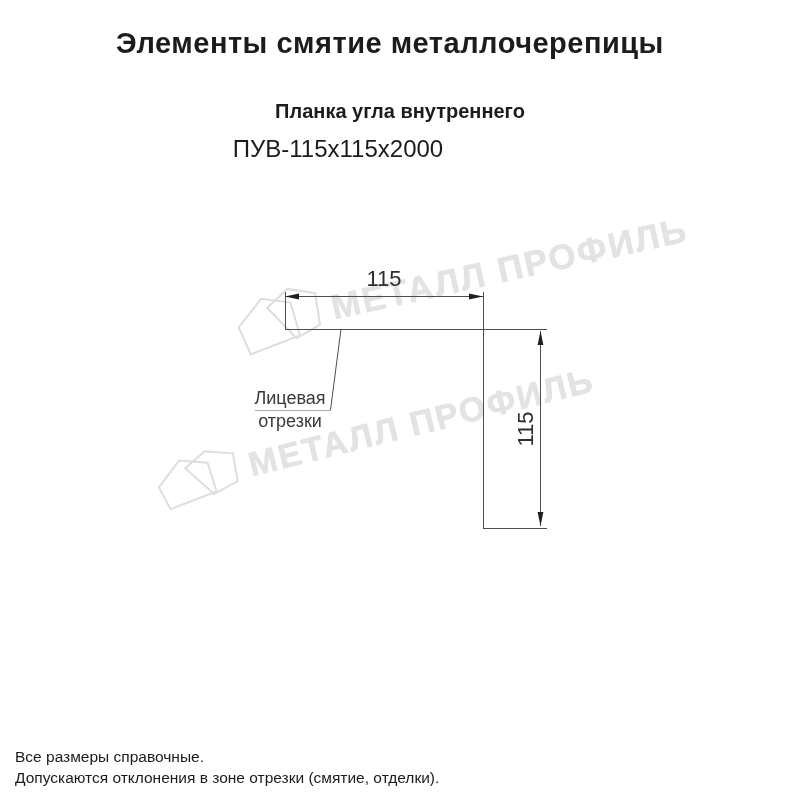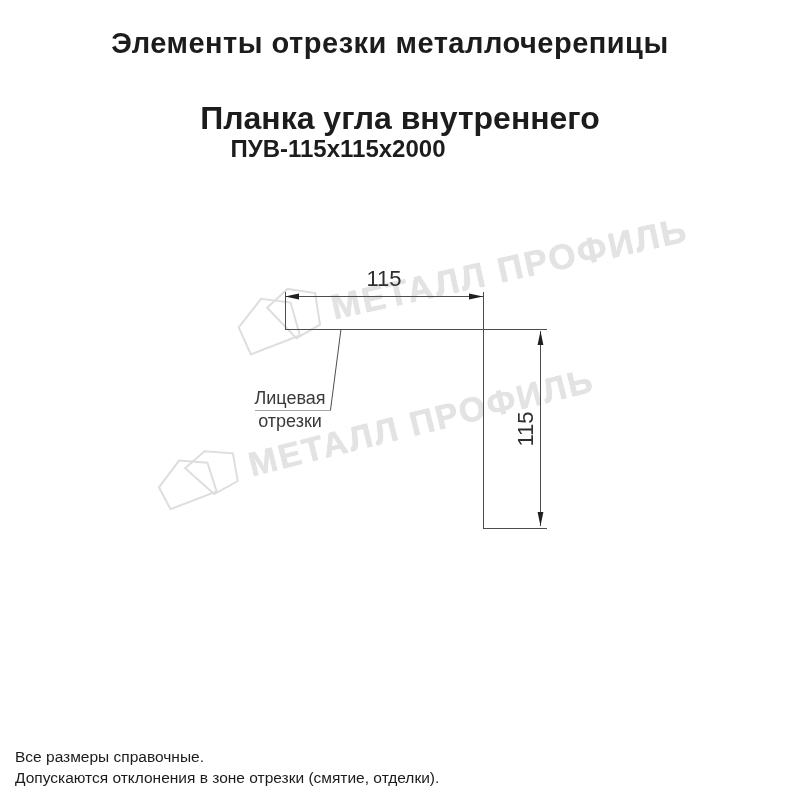--- a/index.html
+++ b/index.html
@@ -14,26 +14,26 @@
   .abs{position:absolute;}
   .title{
     left:0;top:27px;width:780px;
     text-align:center;
     font-size:29px;font-weight:bold;color:#1c1c1c;
     letter-spacing:0.5px;
   }
   .subtitle{
     left:0;top:100px;width:800px;
     text-align:center;
-    font-size:32px;font-weight:bold;color:#1c1c1c;
+    font-size:20px;font-weight:bold;color:#1c1c1c;
   }
   .subtitle2{
     left:0;top:135px;width:676px;
     text-align:center;
-    font-size:24px;font-weight:bold;color:#1c1c1c;
+    font-size:24px;font-weight:normal;color:#1c1c1c;
   }
   .dim-label{
     font-size:22px;color:#2e2e2e;font-weight:normal;
     text-align:center;
   }
   .dim-top{left:358px;top:266px;width:52px;}
   .dim-right{
     left:502px;top:417px;width:48px;height:24px;
     transform:rotate(-90deg);
     line-height:24px;
@@ -111,21 +111,21 @@
       <line x1="255" y1="410.5" x2="331" y2="410.5" stroke="#a8a8a8"></line>
     </g>
     <g fill="#1f1f1f" stroke="none">
       <polygon points="285,296.5 299,293.6 299,299.4"></polygon>
       <polygon points="483,296.5 469,293.6 469,299.4"></polygon>
       <polygon points="540.5,331 537.6,345 543.4,345"></polygon>
       <polygon points="540.5,526 537.6,512 543.4,512"></polygon>
     </g>
   </svg>
 
-  <div class="abs title">Элементы отрезки металлочерепицы</div>
+  <div class="abs title">Элементы смятие металлочерепицы</div>
   <div class="abs subtitle">Планка угла внутреннего</div>
   <div class="abs subtitle2">ПУВ-115х115х2000</div>
 
   <div class="abs dim-label dim-top">115</div>
   <div class="abs dim-label dim-right">115</div>
 
   <div class="abs face-label">
     <div>Лицевая</div>
     <div>отрезки</div>
   </div>

